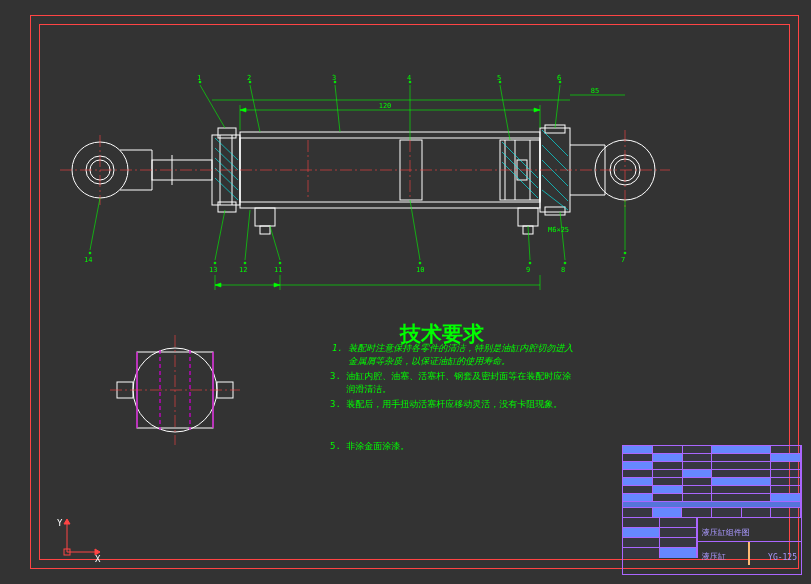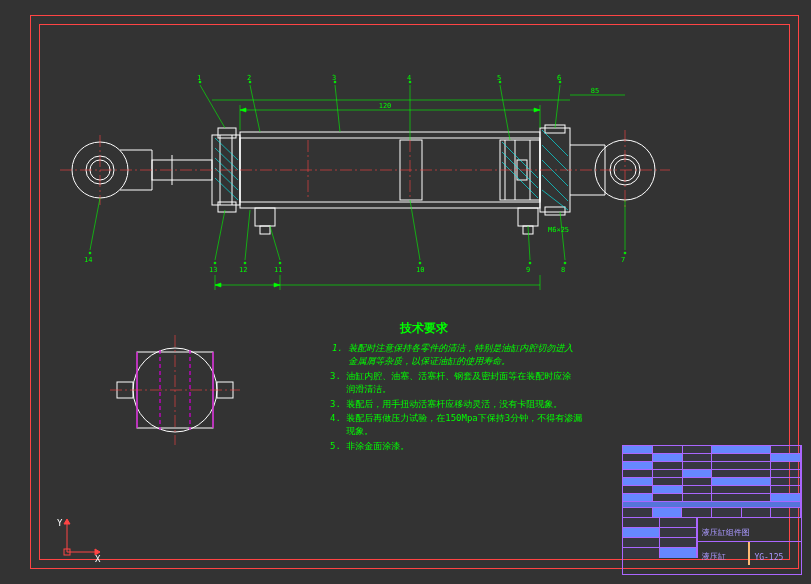--- a/index.html
+++ b/index.html
@@ -1,21 +1,21 @@
 <!DOCTYPE html>
 <html><head>
 <meta charset="utf-8">
 <style>
   * { box-sizing: border-box; margin: 0; padding: 0; }
   body { background: #2a2a2a; font-family: "SimSun", monospace; width: 811px; height: 584px; position: relative; overflow: hidden; }
   .canvas { position: absolute; inset: 0; background: #333333; }
   .frame { position: absolute; left: 30px; top: 15px; right: 12px; bottom: 15px; border: 1px solid #ff4444; }
   .inner-frame { position: absolute; left: 8px; top: 8px; right: 8px; bottom: 8px; border: 1px solid #ff4444; }
   svg { position: absolute; }
-  .req-title { color: #00ff00; font-size: 12px; position: absolute; font-weight: bold; }
+  .req-title { color: #00ff00; font-size: 21px; position: absolute; font-weight: bold; }
   .req-item { color: #00ff00; font-size: 9px; position: absolute; line-height: 1.4; white-space: pre; }
   .title-block { position: absolute; right: 9px; bottom: 9px; width: 180px; height: 130px; border: 1px solid #aa66ff; }
   .tb-row { border-bottom: 1px solid #aa66ff; display: flex; height: 8px; }
   .tb-cell { border-right: 1px solid #aa66ff; flex: 1; background: rgba(100,100,200,0.1); font-size: 6px; color: #ccccff; overflow: hidden; }
   .tb-cell.wide { flex: 2; }
   .tb-cell.filled { background: #6688ff; }
   .tb-title { color: #aa99ff; font-size: 8px; padding: 1px 2px; }
   .ucs { position: absolute; left: 72px; bottom: 25px; color: #00ff00; font-size: 10px; }
   .dim-text { fill: #00ff00; font-size: 7px; font-family: monospace; }
   .leader-text { fill: #00ff00; font-size: 7px; font-family: monospace; }
@@ -183,22 +183,20 @@
       </g>
     </g>
   </svg>
 
   <div class="req-title" style="left:400px; top:320px;">技术要求</div>
   <div class="req-item" style="left:332px; top:342px;font-style:italic;">1. 装配时注意保持各零件的清洁，特别是油缸内腔切勿进入
    金属屑等杂质，以保证油缸的使用寿命。</div>
   <div class="req-item" style="left:330px; top:370px;">3. 油缸内腔、油塞、活塞杆、钢套及密封面等在装配时应涂
    润滑清洁。</div>
   <div class="req-item" style="left:330px; top:398px;">3. 装配后，用手扭动活塞杆应移动灵活，没有卡阻现象。</div>
-  <div class="req-item" style="left:330px; top:412px;">4. 装配后再做压力试验，在150Mpa下保持3分钟，不得有渗漏
-   现象。</div>
   <div class="req-item" style="left:330px; top:440px;text-align:right;">5. 非涂金面涂漆。</div>
 
   <div class="title-block">
     <div class="tb-row">
         <div class="tb-cell filled"></div>
         <div class="tb-cell"></div>
         <div class="tb-cell"></div>
         <div class="tb-cell filled wide"></div>
         <div class="tb-cell"></div>
       </div>
@@ -275,21 +273,21 @@
           </div>
       </div>
       <div style="flex:1.4; display:flex; flex-direction:column;">
         <div style="flex:1; border-bottom:1px solid #aa66ff; padding:2px;">
           <span class="tb-title">液压缸组件图</span>
         </div>
         <div style="flex:1; display:flex;">
           <div style="flex:1; border-right:2px solid #fdba74; padding:2px;">
             <span class="tb-title">液压缸</span>
           </div>
-          <div style="flex:1; padding:2px; display:flex; align-items:flex-end; ">
+          <div style="flex:1; padding:2px; display:flex; align-items:flex-end; justify-content:flex-end;">
             <span class="tb-title">YG-125</span>
           </div>
         </div>
       </div>
     </div>
   </div>
 
   <svg class="ucs" width="50" height="50" style="left:55px; bottom:20px;">
     <g stroke="#ff4444" stroke-width="1" fill="none">
       <line x1="12" y1="38" x2="45" y2="38"></line>

